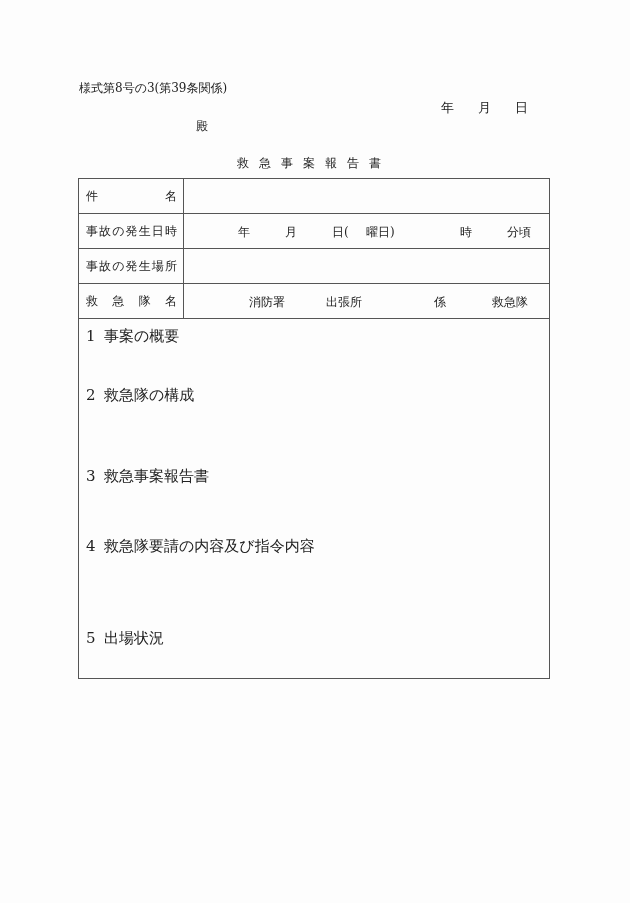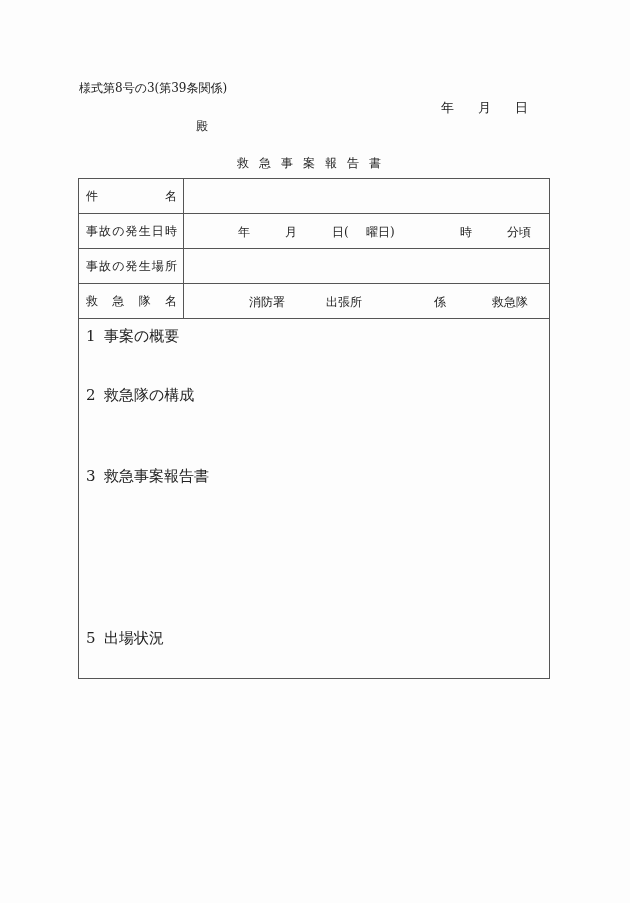--- a/index.html
+++ b/index.html
@@ -110,16 +110,19 @@
 
   <div class="section" style="top:148px">
     <span class="num">1</span><span>事案の概要</span>
   </div>
   <div class="section" style="top:207px">
     <span class="num">2</span><span>救急隊の構成</span>
   </div>
   <div class="section" style="top:288px">
     <span class="num">3</span><span>救急事案報告書</span>
   </div>
+  <div class="section" style="top:358px">
+    <span class="num">4</span><span>救急隊要請の内容及び指令内容</span>
+  </div>
   <div class="section" style="top:450px">
     <span class="num">5</span><span>出場状況</span>
   </div>
 </div>
 
 </body></html>

